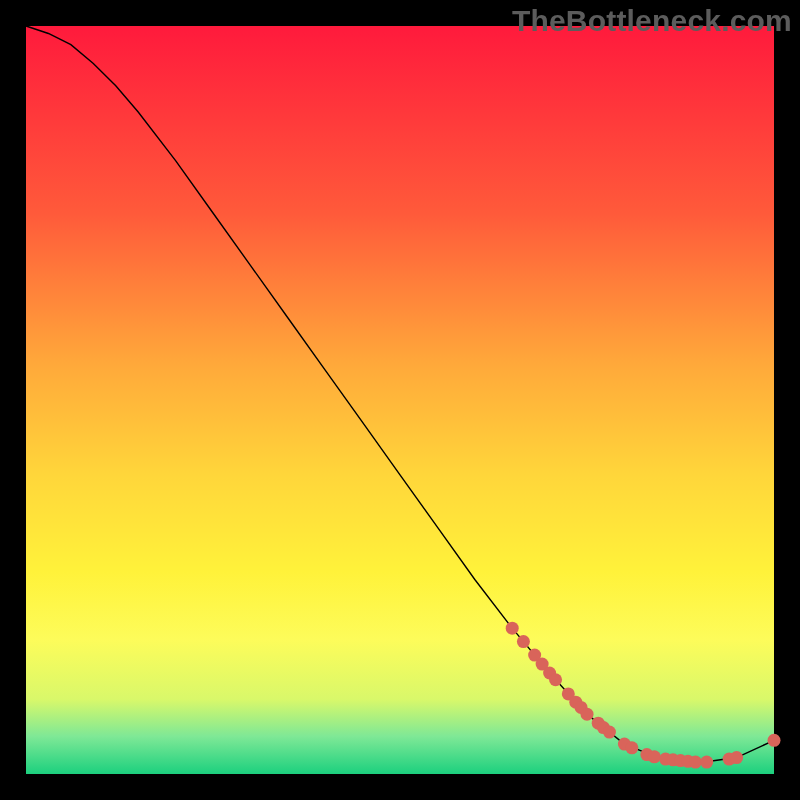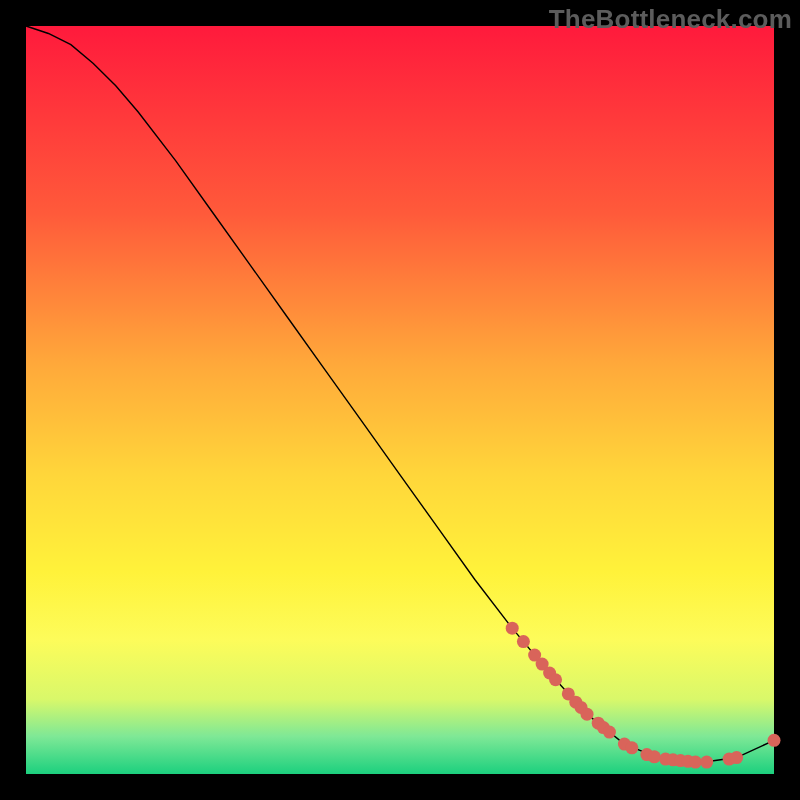--- a/index.html
+++ b/index.html
@@ -20,21 +20,21 @@
       #fdfc5a 82%,
       #d9f86a 90%,
       #7ee896 95%,
       #1cd07e 100%);
   }
   .watermark {
     position: absolute;
     top: 4px;
     right: 8px;
     font-family: Arial, Helvetica, sans-serif;
-    font-size: 26px;
+    font-size: 30px;
     font-weight: bold;
     color: #5c5c5c;
     letter-spacing: 0.2px;
   }
   svg.overlay {
     position: absolute;
     left: 26px;
     top: 26px;
     width: 748px;
     height: 748px;

